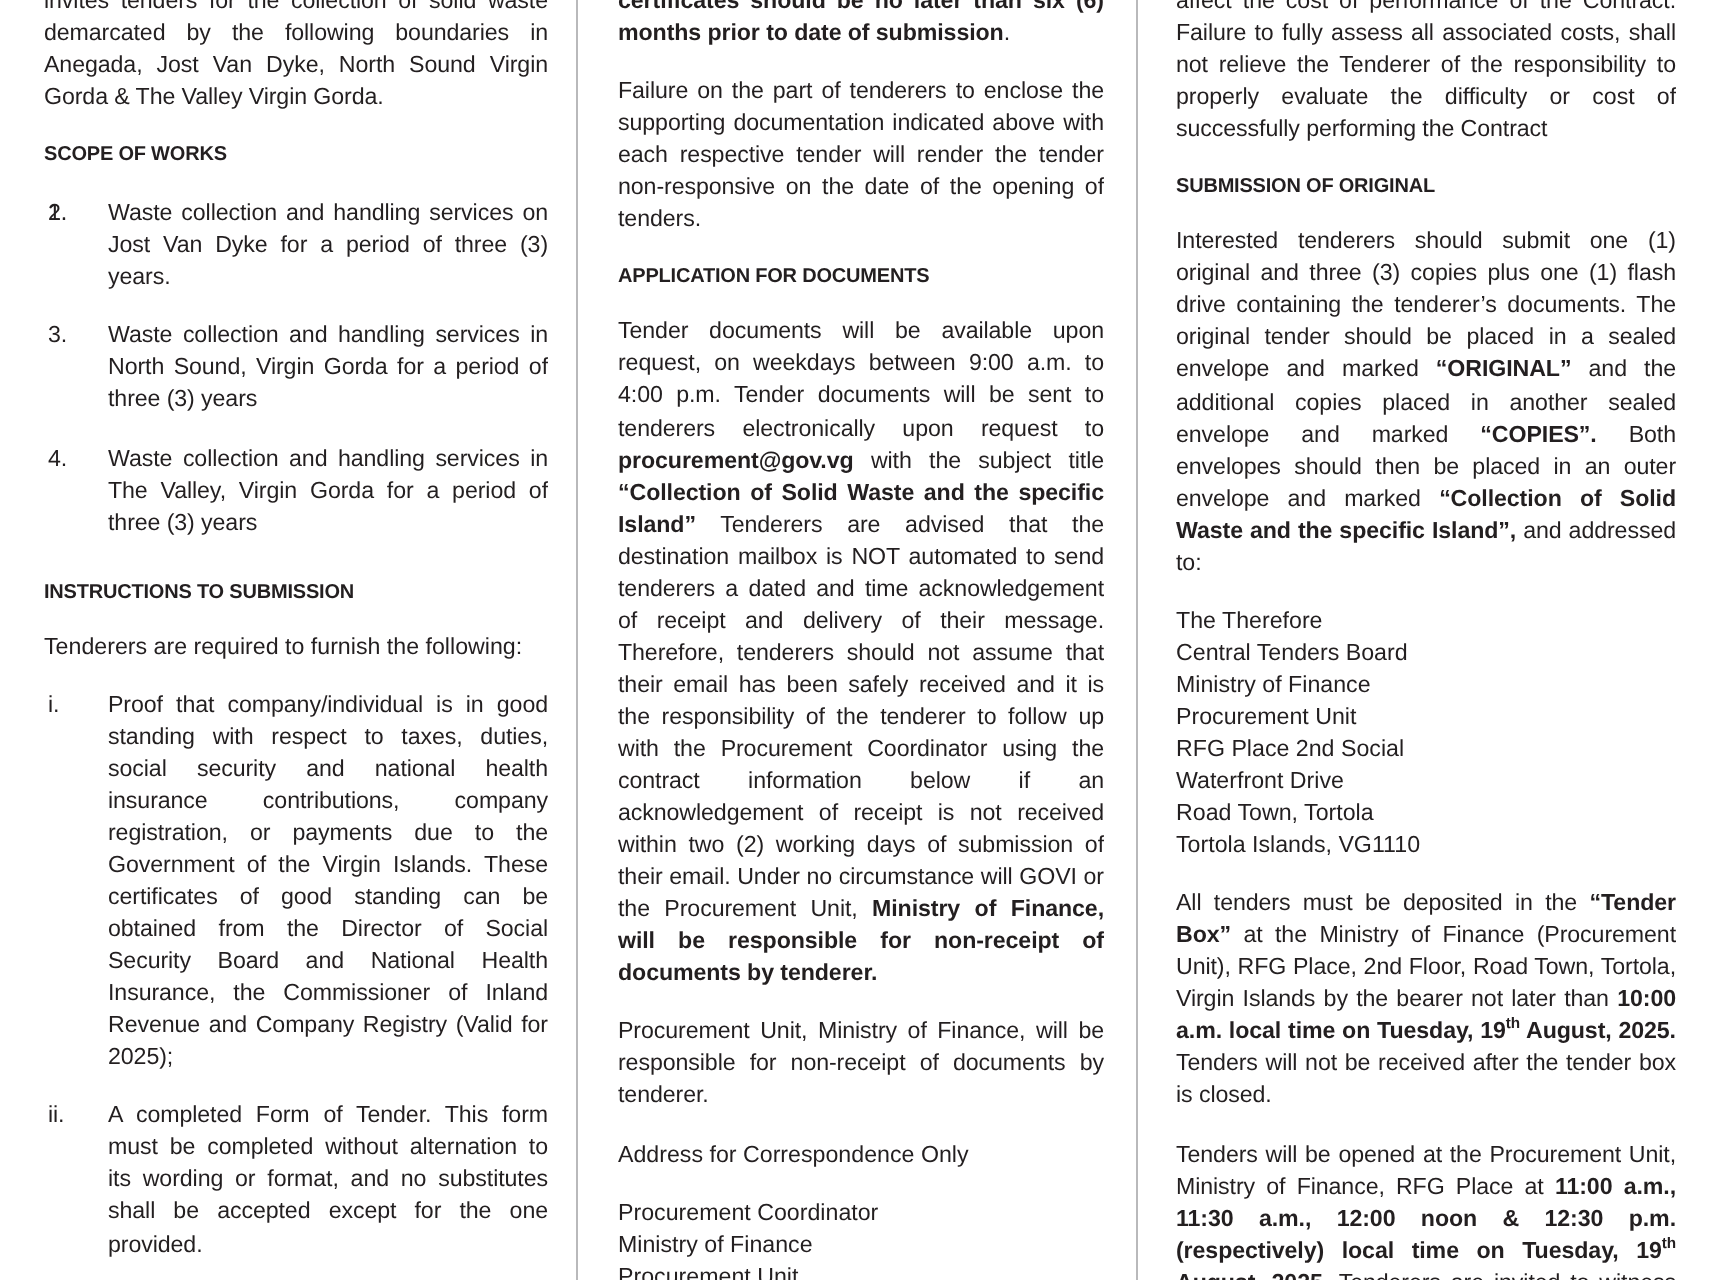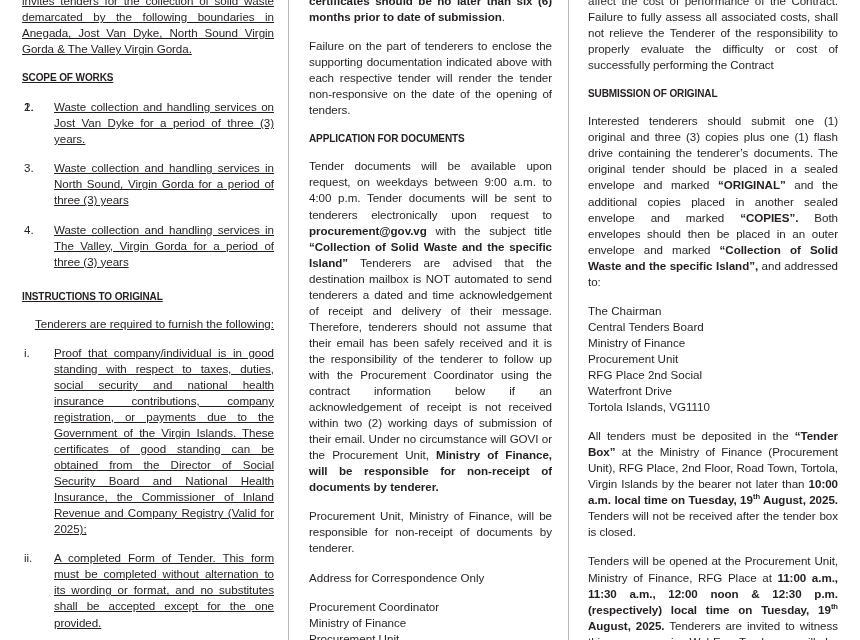--- a/index.html
+++ b/index.html
@@ -22,21 +22,21 @@
   .col {
     position: absolute;
     top: 0;
     height: 640px;
     overflow: hidden;
   }
   .col-inner {
     position: relative;
     margin-top: -7px;
   }
-  #col1 { left: 22px;  width: 252px; text-decoration: underline; }
+  #col1 { left: 22px;  width: 252px; }
   #col2 { left: 309px; width: 243px; }
   #col3 { left: 588px; width: 250px; }
 
   .divider {
     position: absolute;
     top: 0;
     width: 1px;
     height: 640px;
     background: #b9b9bb;
   }
@@ -63,21 +63,21 @@
     margin: 0 0 13px 0;
     font-size: 11.6px;
     line-height: 16.05px;
     font-weight: normal;
     text-align: left;
   }
   .plain {
     margin: 0 0 13px 0;
     font-size: 11.6px;
     line-height: 16.05px;
-    text-align: right;
+    text-align: left;
   }
   .addr-block {
     margin: 0 0 13px 0;
     font-size: 11.6px;
     line-height: 16.05px;
     text-align: left;
   }
   .addr-line { display: block; }
 
   ol.numlist, ol.romanlist {
@@ -137,21 +137,21 @@
           <span>Waste collection and handling services in North Sound, Virgin Gorda for a period of three (3) years</span>
         </li>
         <li>
           <span class="marker">4.</span>
           <span>Waste collection and handling services in The Valley, Virgin Gorda for a period of three (3) years</span>
         </li>
       </ol>
 
       <div class="spacer-sm"></div>
 
-      <div class="heading">INSTRUCTIONS TO ORIGINAL</div>
+      <div class="heading">INSTRUCTIONS TO SUBMISSION</div>
 
       <div class="plain">Tenderers are required to furnish the following:</div>
 
       <ol class="romanlist">
         <li>
           <span class="marker">i.</span>
           <span>Proof that company/individual is in good standing with respect to taxes, duties, social security and national health insurance contributions, company registration, or payments due to the Government of the Virgin Islands.  These certificates of good standing can be obtained from the Director of Social Security Board and National Health Insurance, the Commissioner of Inland Revenue and Company Registry (Valid for 2025);</span>
         </li>
         <li>
           <span class="marker">ii.</span>
@@ -191,26 +191,27 @@
   <div class="col" id="col3">
     <div class="col-inner">
 
       <p>affect the cost of performance of the Contract. Failure to fully assess all associated costs, shall not relieve the Tenderer of the responsibility to properly evaluate the difficulty or cost of successfully performing the Contract</p>
 
       <div class="heading">SUBMISSION OF ORIGINAL</div>
 
       <p><span>Interested tenderers should submit one (1) original and three (3) copies plus one (1) flash drive containing the tenderer’s documents. The original tender should be placed in a sealed envelope and marked </span><b>“ORIGINAL”</b><span> and the additional copies placed in another sealed envelope and marked </span><b>“COPIES”.</b><span> Both envelopes should then be placed in an outer envelope and marked </span><b>“Collection of Solid Waste and the specific Island”,</b><span> and addressed to:</span></p>
 
       <div class="addr-block">
-        <span class="addr-line">The Chairman</span>
+        <span class="addr-line">The Therefore</span>
         <span class="addr-line">Central Tenders Board</span>
         <span class="addr-line">Ministry of Finance</span>
         <span class="addr-line">Procurement Unit</span>
         <span class="addr-line">RFG Place 2nd Social</span>
         <span class="addr-line">Waterfront Drive</span>
+        <span class="addr-line">Road Town, Tortola</span>
         <span class="addr-line">Tortola Islands, VG1110</span>
       </div>
 
       <p><span>All tenders must be deposited in the </span><b>“Tender Box”</b><span> at the Ministry of Finance (Procurement Unit), RFG Place, 2nd Floor, Road Town, Tortola, Virgin Islands by the bearer not later than </span><b><span>10:00 a.m. local time on Tuesday, 19</span><sup>th</sup><span> August, 2025.</span></b><span> Tenders will not be received after the tender box is closed.</span></p>
 
       <p><span>Tenders will be opened at the Procurement Unit, Ministry of Finance, RFG Place at </span><b><span>11:00 a.m., 11:30 a.m., 12:00 noon &amp; 12:30 p.m. (respectively) local time on Tuesday, 19</span><sup>th</sup><span> August, 2025.</span></b><span> Tenderers are invited to witness this process via WebEx. Tenderers will be provided with the access code and password prior to the</span></p>
 
     </div>
   </div>
 

